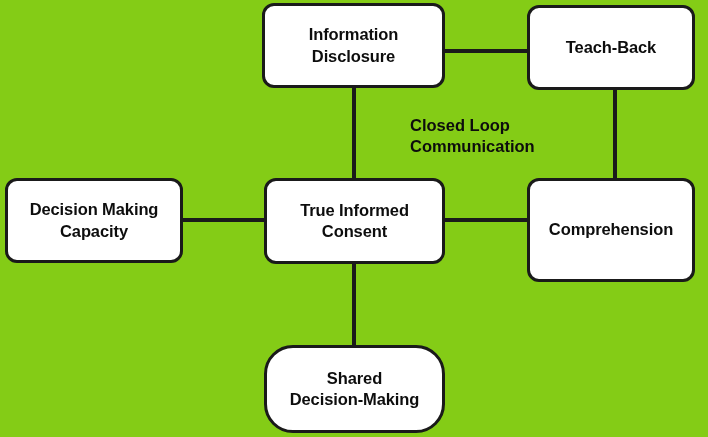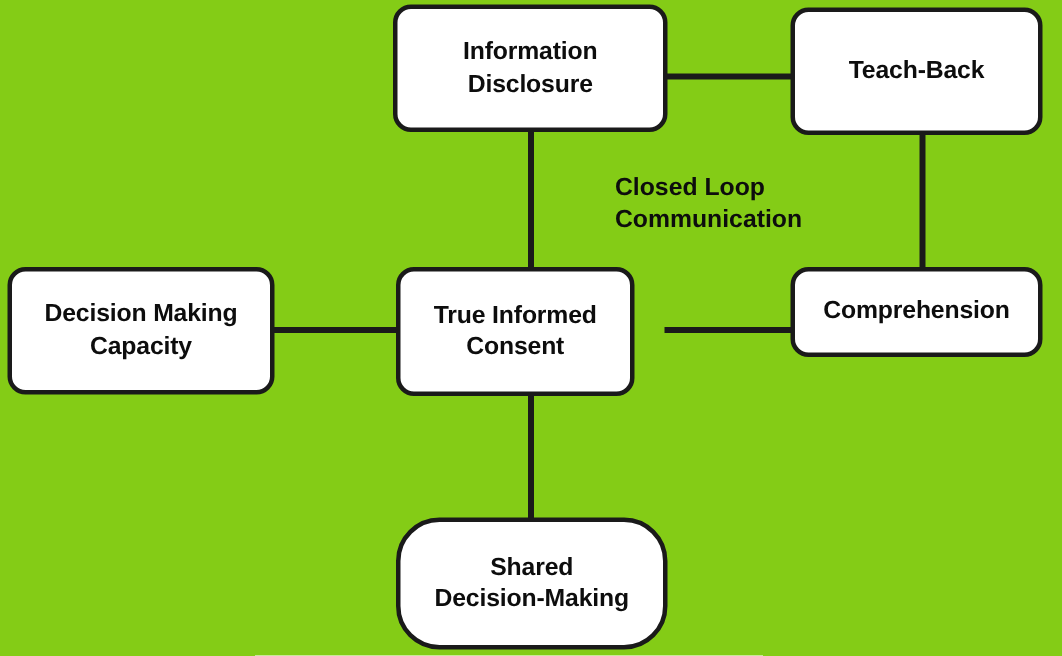--- a/index.html
+++ b/index.html
@@ -53,23 +53,23 @@
     line-height: 1.28;
     color: #0d0d0d;
     text-align: left;
     white-space: pre-line;
     z-index: 3;
   }
 
   
   #node-information-disclosure { left: 262px; top: 3px;   width: 183px; height: 85px; }
   #node-teach-back             { left: 527px; top: 5px;   width: 168px; height: 85px; }
-  #node-true-informed-consent  { left: 264px; top: 178px; width: 159px; height: 86px; }
+  #node-true-informed-consent  { left: 264px; top: 178px; width: 181px; height: 86px; }
   #node-decision-making-capacity { left: 5px;  top: 178px; width: 178px; height: 85px; }
-  #node-comprehension          { left: 527px; top: 178px; width: 168px; height: 60px; }
+  #node-comprehension          { left: 527px; top: 178px; width: 168px; height: 104px; }
   #node-shared-decision-making { left: 264px; top: 345px; width: 181px; height: 88px; border-radius: 29px; }
 
   
   #edge-disclosure-teachback   { left: 443px; top: 49px;  width: 86px; }
   #edge-teachback-comprehension{ left: 613px; top: 88px;  height: 92px; }
   #edge-disclosure-consent     { left: 352px; top: 86px;  height: 94px; }
   #edge-capacity-consent       { left: 181px; top: 218px; width: 85px; }
   #edge-consent-comprehension  { left: 443px; top: 218px; width: 86px; }
   #edge-consent-shared         { left: 352px; top: 262px; height: 85px; }
 

